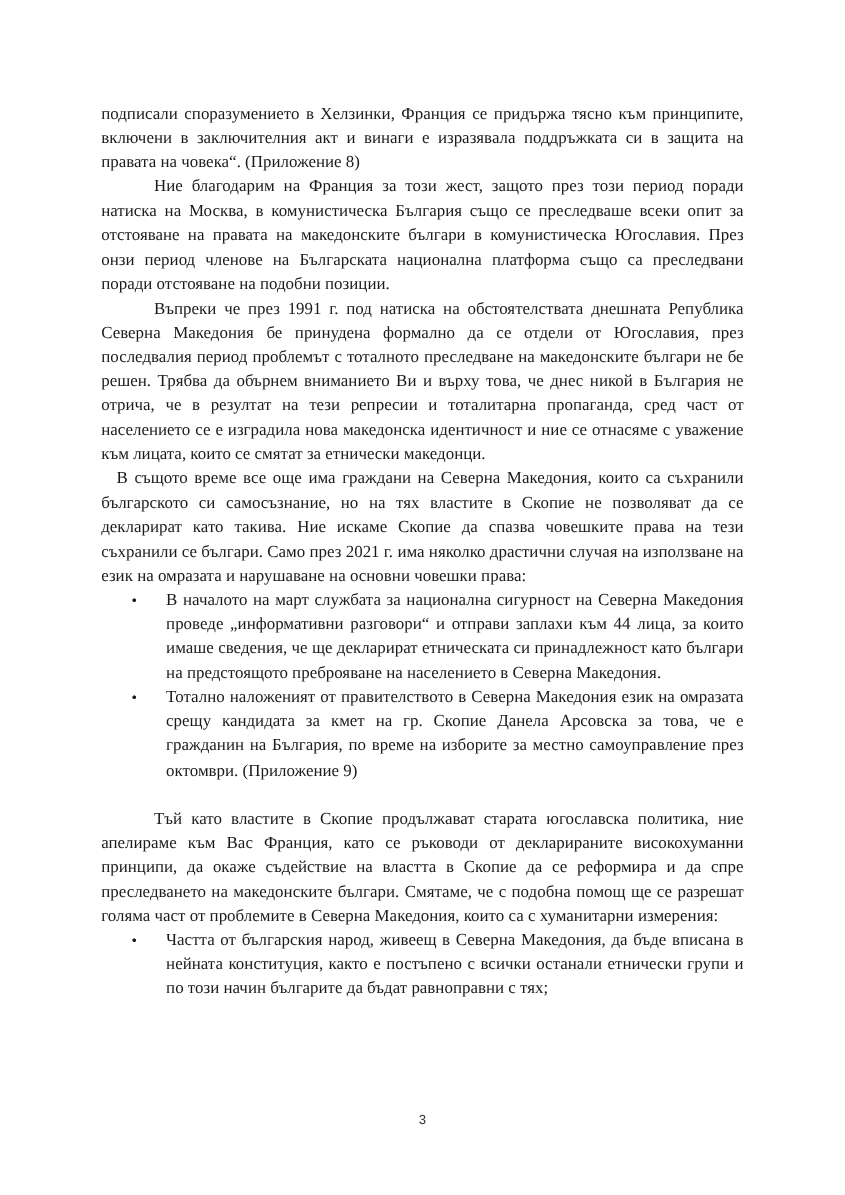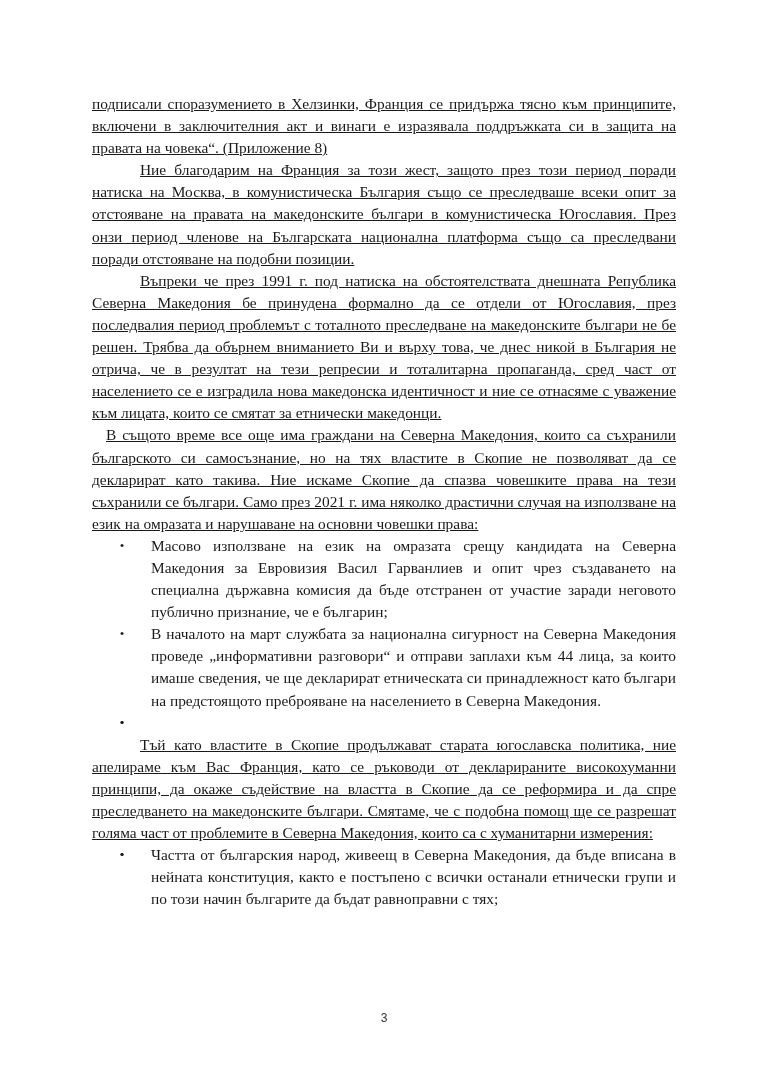--- a/index.html
+++ b/index.html
@@ -2,21 +2,21 @@
 <html><head>
 <meta charset="utf-8">
 <style>
   html, body { margin: 0; padding: 0; background: #ffffff; }
   body { width: 768px; height: 1086px; position: relative; overflow: hidden; }
   .page {
     position: absolute; left: 92px; top: 93px; width: 584px;
     font-family: "Liberation Serif", serif; font-size: 15.4px; line-height: 22.1px;
     color: #1a1a1a; text-align: justify;
   }
-  .page p { margin: 0; text-decoration: underline; }
+  .page p { margin: 0; }
   .indent-lg { text-indent: 48px; }
   .indent-sm { text-indent: 14px; }
   .spacer { height: 22px; }
   ul.bullets { list-style: none; margin: 0; padding: 0; }
   ul.bullets li { position: relative; padding-left: 59px; }
   ul.bullets li .bullet {
     position: absolute; left: 25px; top: 0; width: 10px; text-align: center; font-size: 13px;
   }
   .page-number {
     position: absolute; left: 0; width: 768px; top: 1011px; text-align: center;
@@ -26,24 +26,24 @@
 </head>
 <body>
 
 <div class="page">
   <p>подписали споразумението в Хелзинки, Франция се придържа тясно към принципите, включени в заключителния акт и винаги е изразявала поддръжката си в защита на правата на човека“. (Приложение 8)</p>
   <p class="indent-lg">Ние благодарим на Франция за този жест, защото през този период поради натиска на Москва, в комунистическа България също се преследваше всеки опит за отстояване на правата на македонските българи в комунистическа Югославия. През онзи период членове на Българската национална платформа също са преследвани поради отстояване на подобни позиции.</p>
   <p class="indent-lg">Въпреки че през 1991 г. под натиска на обстоятелствата днешната Република Северна Македония бе принудена формално да се отдели от Югославия, през последвалия период проблемът с тоталното преследване на македонските българи не бе решен. Трябва да обърнем вниманието Ви и върху това, че днес никой в България не отрича, че в резултат на тези репресии и тоталитарна пропаганда, сред част от населението се е изградила нова македонска идентичност и ние се отнасяме с уважение към лицата, които се смятат за етнически македонци.</p>
   <p class="indent-sm">В същото време все още има граждани на Северна Македония, които са съхранили българското си самосъзнание, но на тях властите в Скопие не позволяват да се декларират като такива. Ние искаме Скопие да спазва човешките права на тези съхранили се българи. Само през 2021 г. има няколко драстични случая на използване на език на омразата и нарушаване на основни човешки права:</p>
 
   <ul class="bullets">
-    <li><span class="bullet">•</span><span>Масово използване на език на омразата срещу кандидата на Северна Македония за Евровизия Васил Гарванлиев и опит чрез създаването на специална държавна комисия да бъде отстранен от участие заради неговото публично признание, че е българин;</span></li>
+    <li><span class="bullet">•</span></li>
     <li><span class="bullet">•</span><span>В началото на март службата за национална сигурност на Северна Македония проведе „информативни разговори“ и отправи заплахи към 44 лица, за които имаше сведения, че ще декларират етническата си принадлежност като българи на предстоящото преброяване на населението в Северна Македония.</span></li>
     <li><span class="bullet">•</span></li>
-    <li><span class="bullet">•</span></li>
+    <li><span class="bullet">•</span><span>Тотално наложеният от правителството в Северна Македония език на омразата срещу кандидата за кмет на гр. Скопие Данела Арсовска за това, че е гражданин на България, по време на изборите за местно самоуправление през октомври. (Приложение 9)</span></li>
   </ul>
 
   <div class="spacer"></div>
 
   <p class="indent-lg">Тъй като властите в Скопие продължават старата югославска политика, ние апелираме към Вас Франция, като се ръководи от декларираните високохуманни принципи, да окаже съдействие на властта в Скопие да се реформира и да спре преследването на македонските българи. Смятаме, че с подобна помощ ще се разрешат голяма част от проблемите в Северна Македония, които са с хуманитарни измерения:</p>
 
   <ul class="bullets">
     <li><span class="bullet">•</span></li>
     <li><span class="bullet">•</span><span>Частта от българския народ, живеещ в Северна Македония, да бъде вписана в нейната конституция, както е постъпено с всички останали етнически групи и по този начин българите да бъдат равноправни с тях;</span></li>
   </ul>

